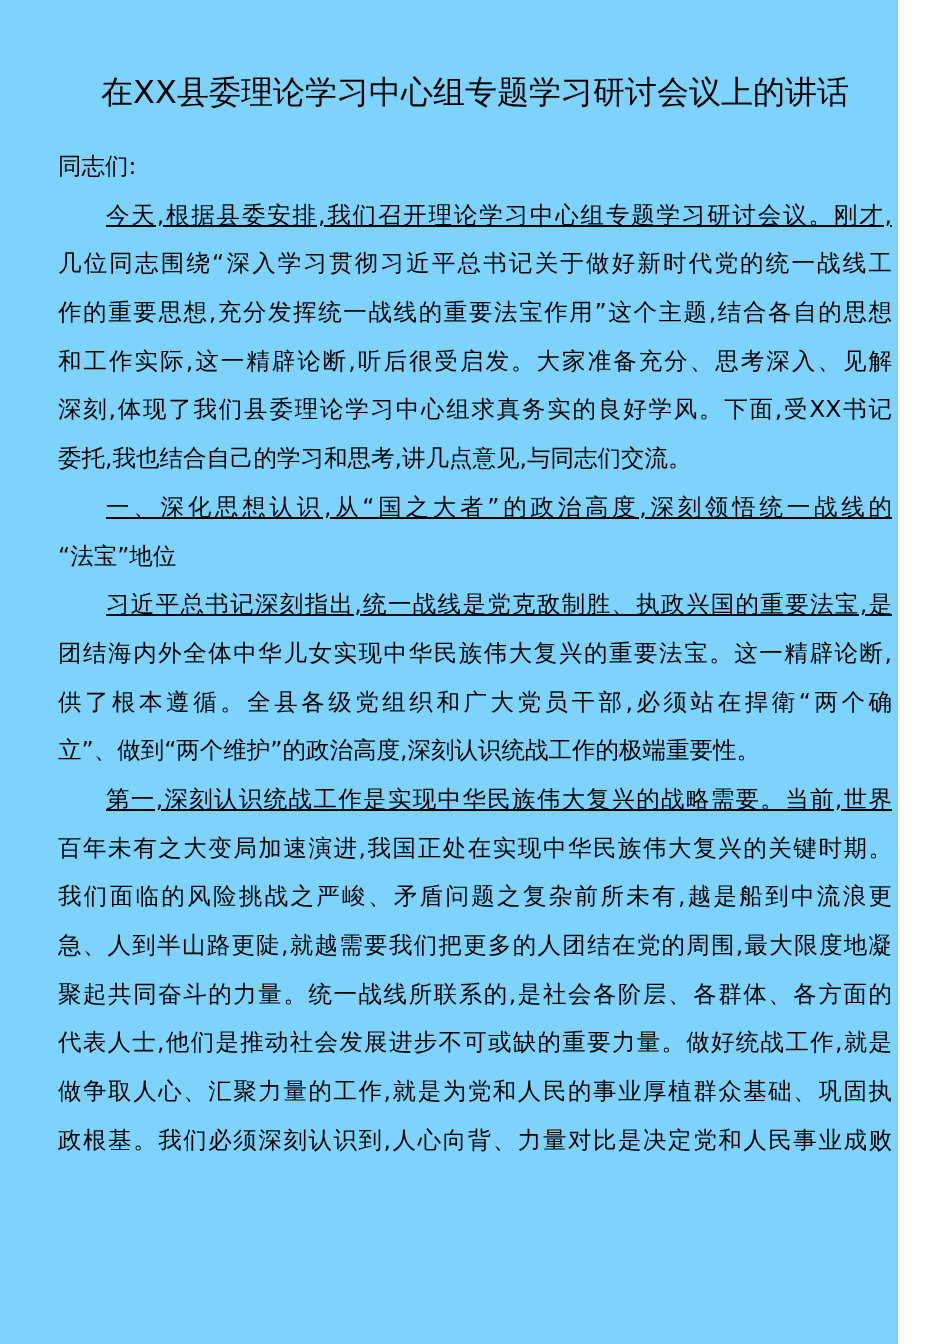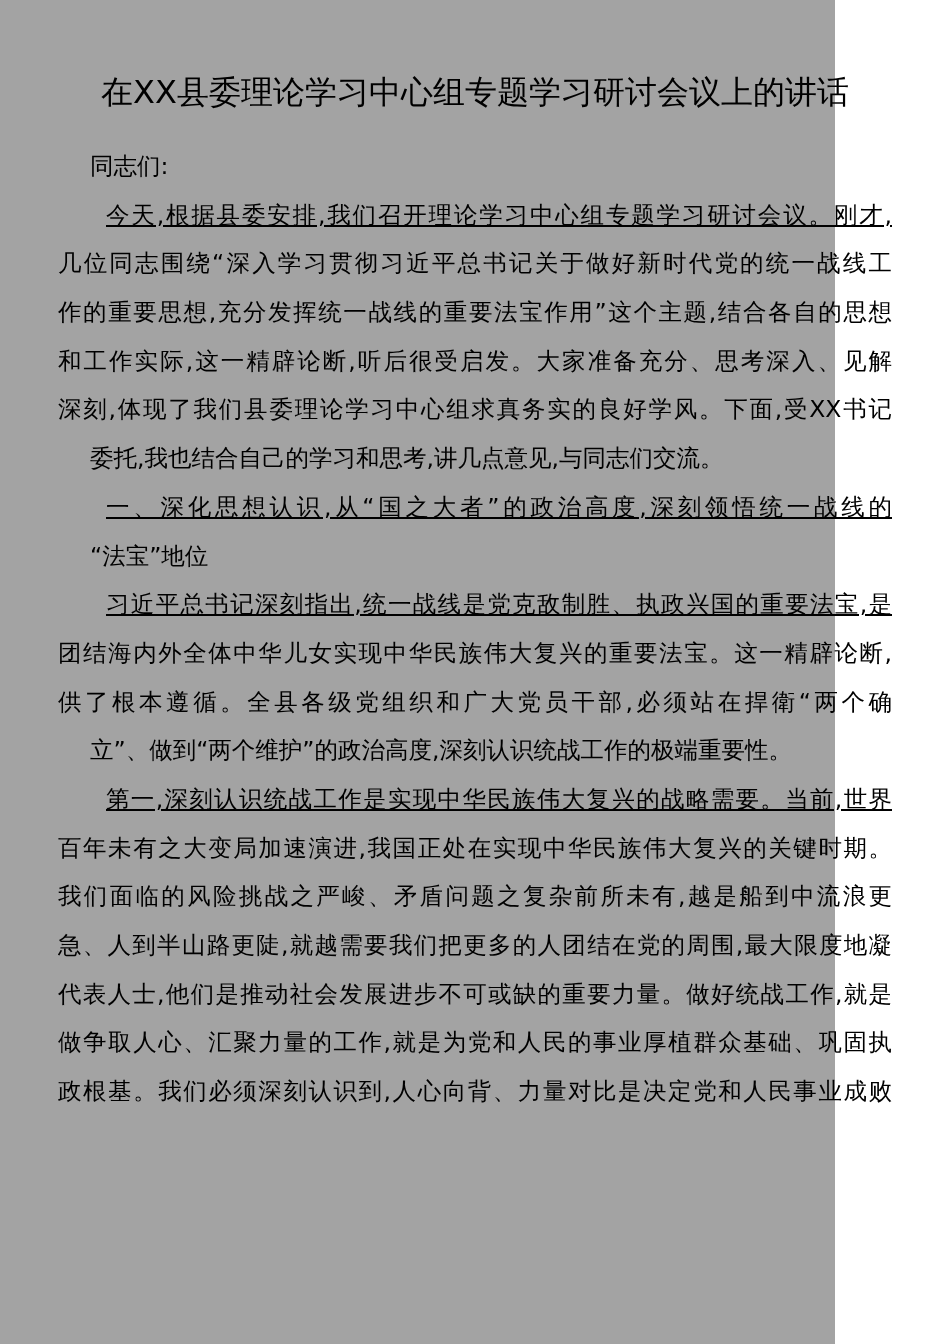--- a/index.html
+++ b/index.html
@@ -12,23 +12,23 @@
       height: 1344px;
       position: relative;
       overflow: hidden;
       font-family: "DejaVu Sans", "Liberation Sans", sans-serif;
       color: #000000;
     }
     .page {
       position: absolute;
       left: 0;
       top: 0;
-      width: 835px;
+      width: 898px;
       height: 1344px;
-      background: #a3a3a3;
+      background: #7dd3fc;
     }
     .title {
       position: absolute;
       left: 0;
       top: 68px;
       width: 950px;
       text-align: center;
       font-size: 32px;
       line-height: 48px;
       letter-spacing: 0px;
@@ -45,21 +45,20 @@
       height: 48.7px;
       line-height: 48.7px;
       font-size: 23.5px;
       white-space: nowrap;
       text-align: justify;
       text-align-last: justify;
       overflow: hidden;
     }
     .line.last {
       text-align-last: left;
-      margin-left: 32px;
     }
     .line.indent {
       padding-left: 48px;
       text-decoration: underline;
     }
   </style>
 </head>
 <body>
 
 <div class="page">
@@ -82,18 +81,19 @@
 
     <span class="line indent">习近平总书记深刻指出,统一战线是党克敌制胜、执政兴国的重要法宝,是</span>
     <span class="line">团结海内外全体中华儿女实现中华民族伟大复兴的重要法宝。这一精辟论断,</span>
     <span class="line">供了根本遵循。全县各级党组织和广大党员干部,必须站在捍衛“两个确</span>
     <span class="line last">立”、做到“两个维护”的政治高度,深刻认识统战工作的极端重要性。</span>
 
     <span class="line indent">第一,深刻认识统战工作是实现中华民族伟大复兴的战略需要。当前,世界</span>
     <span class="line">百年未有之大变局加速演进,我国正处在实现中华民族伟大复兴的关键时期。</span>
     <span class="line">我们面临的风险挑战之严峻、矛盾问题之复杂前所未有,越是船到中流浪更</span>
     <span class="line">急、人到半山路更陡,就越需要我们把更多的人团结在党的周围,最大限度地凝</span>
+    <span class="line">聚起共同奋斗的力量。统一战线所联系的,是社会各阶层、各群体、各方面的</span>
     <span class="line">代表人士,他们是推动社会发展进步不可或缺的重要力量。做好统战工作,就是</span>
     <span class="line">做争取人心、汇聚力量的工作,就是为党和人民的事业厚植群众基础、巩固执</span>
     <span class="line">政根基。我们必须深刻认识到,人心向背、力量对比是决定党和人民事业成败</span>
 
   </div>
 </div>
 
 </body></html>

